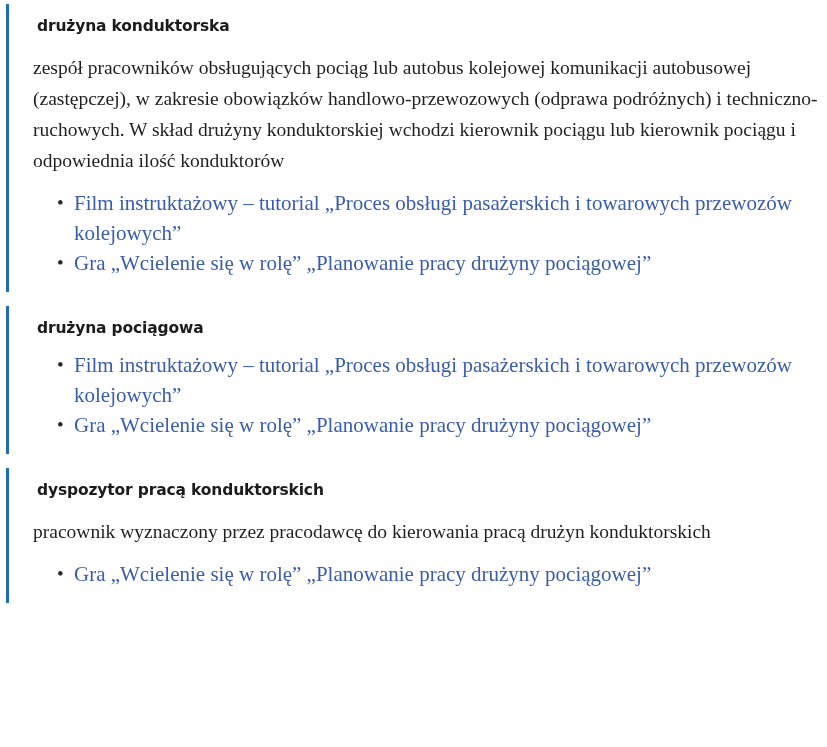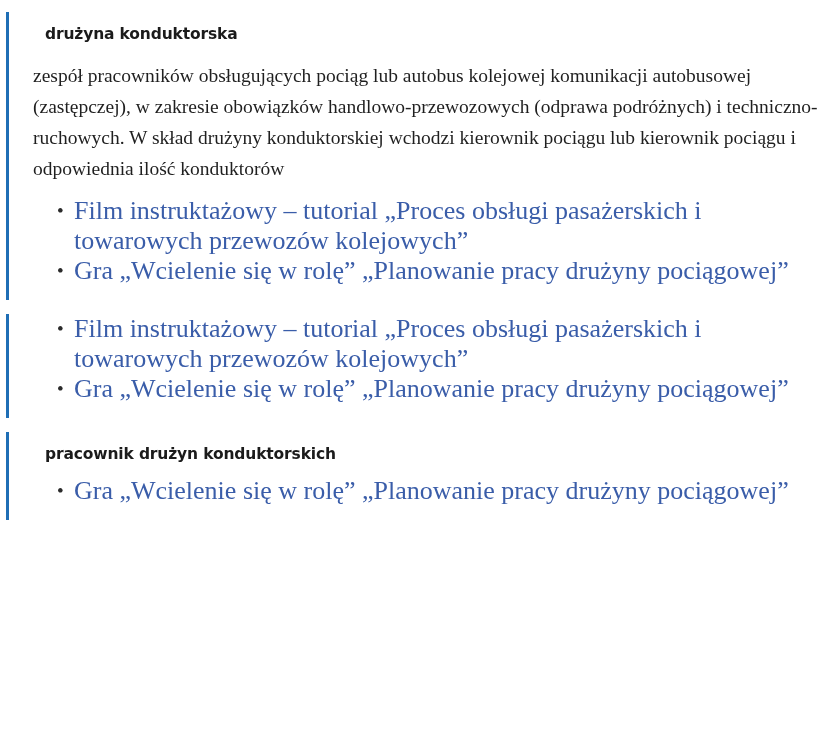--- a/index.html
+++ b/index.html
@@ -34,21 +34,21 @@
     margin-bottom: 0;
   }
 
   .entry-term {
     font-family: "DejaVu Sans", "Liberation Sans", sans-serif;
     font-weight: 700;
     font-size: 15.5px;
     line-height: 1.3;
     color: #1b1b1b;
     letter-spacing: -0.15px;
-    margin: 12px;
+    margin: 4px;
     padding: 12px 0 0 0;
   }
 
   .entry-def {
     font-family: "Liberation Serif", "DejaVu Serif", serif;
     font-size: 19.5px;
     line-height: 31px;
     color: #1f1f1f;
     margin: 16px 0 0 0;
     padding: 0;
@@ -56,21 +56,21 @@
   }
 
   .entry-links {
     list-style: none;
     margin: 12px 0 0 0;
     padding: 0 0 14px 0;
   }
   .entry-links li {
     position: relative;
     font-family: "Liberation Serif", "DejaVu Serif", serif;
-    font-size: 26px;
+    font-size: 21px;
     line-height: 30px;
     padding-left: 41px;
     margin: 0;
     max-width: 760px;
   }
   .entry-links li::before {
     content: "\2022";
     position: absolute;
     left: 24px;
     top: 0;
@@ -95,32 +95,34 @@
       <li>
         <a href="#">Film instruktażowy – tutorial „Proces obsługi pasażerskich i towarowych przewozów kolejowych”</a>
       </li>
       <li>
         <a href="#">Gra „Wcielenie się w rolę” „Planowanie pracy drużyny pociągowej”</a>
       </li>
     </ul>
   </section>
 
   <section class="entry">
+    <h3 class="entry-term">drużyna pociągowa</h3>
     <ul class="entry-links">
       <li>
         <a href="#">Film instruktażowy – tutorial „Proces obsługi pasażerskich i towarowych przewozów kolejowych”</a>
       </li>
       <li>
         <a href="#">Gra „Wcielenie się w rolę” „Planowanie pracy drużyny pociągowej”</a>
       </li>
     </ul>
   </section>
 
   <section class="entry">
-    <h3 class="entry-term">pracownik drużyn konduktorskich</h3>
+    <h3 class="entry-term">dyspozytor pracą konduktorskich</h3>
+    <p class="entry-def">pracownik wyznaczony przez pracodawcę do kierowania pracą drużyn konduktorskich</p>
     <ul class="entry-links">
       <li>
         <a href="#">Gra „Wcielenie się w rolę” „Planowanie pracy drużyny pociągowej”</a>
       </li>
     </ul>
   </section>
 
 </div>
 
 </body></html>

